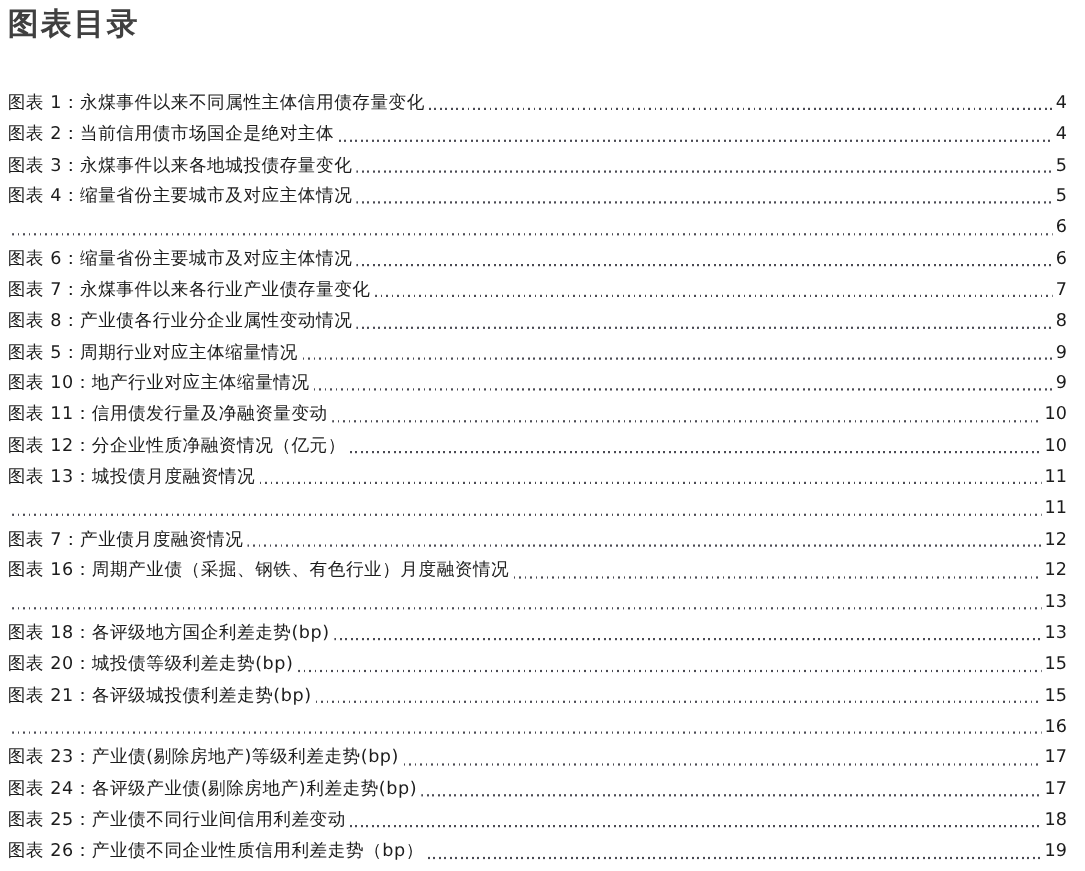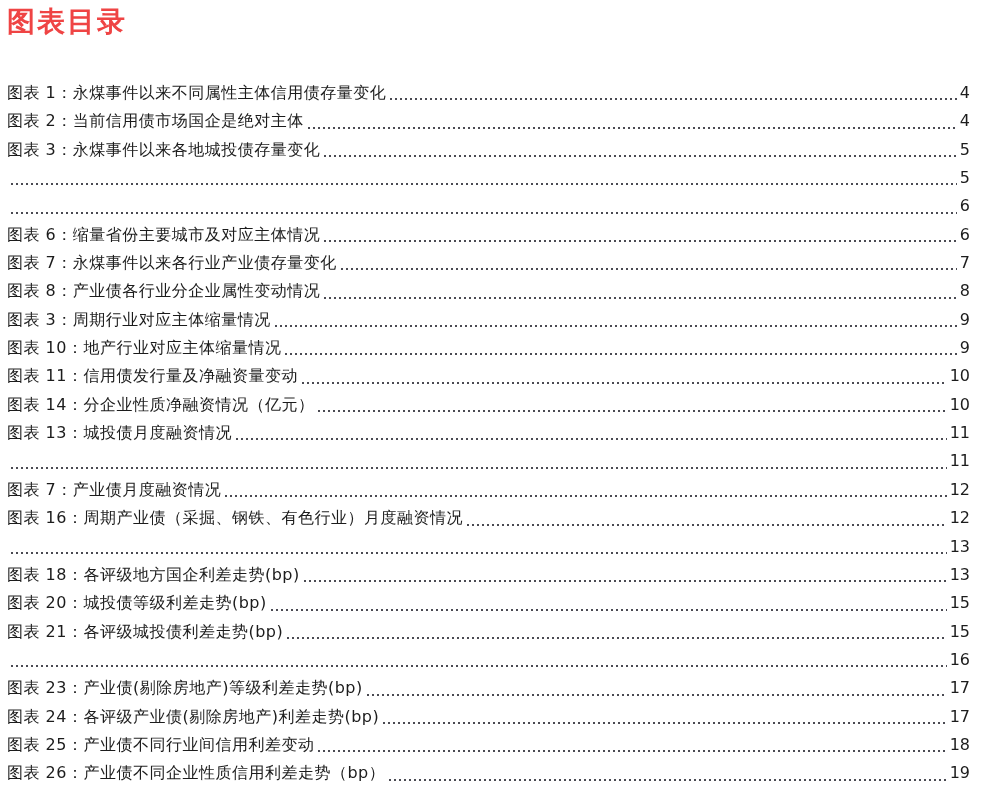--- a/index.html
+++ b/index.html
@@ -18,21 +18,21 @@
     width: 986px;
     height: 792px;
     padding: 5px 16px 0 7px;
     background: #ffffff;
   }
   .page-title {
     margin: 0 0 11px 0;
     font-size: 28px;
     line-height: 34px;
     font-weight: bold;
-    color: #ef4444;
+    color: #404040;
     letter-spacing: 2px;
     font-family: "DejaVu Serif", "Liberation Serif", serif;
   }
   .toc-list {
     width: 100%;
     margin-top: 40px;
   }
   .toc-entry {
     display: flex;
     align-items: stretch;
@@ -82,20 +82,21 @@
     <span class="toc-entry-page">4</span>
   </div>
 
   <div class="toc-entry">
     <span class="toc-entry-label">图表 3：永煤事件以来各地城投债存量变化</span>
     <span class="dot-leader"></span>
     <span class="toc-entry-page">5</span>
   </div>
 
   <div class="toc-entry">
+    <span class="toc-entry-label">图表 4：缩量省份主要城市及对应主体情况</span>
     <span class="dot-leader"></span>
     <span class="toc-entry-page">5</span>
   </div>
 
   <div class="toc-entry">
     <span class="dot-leader"></span>
     <span class="toc-entry-page">6</span>
   </div>
 
   <div class="toc-entry">
@@ -110,39 +111,39 @@
     <span class="toc-entry-page">7</span>
   </div>
 
   <div class="toc-entry">
     <span class="toc-entry-label">图表 8：产业债各行业分企业属性变动情况</span>
     <span class="dot-leader"></span>
     <span class="toc-entry-page">8</span>
   </div>
 
   <div class="toc-entry">
-    <span class="toc-entry-label">图表 3：周期行业对应主体缩量情况</span>
+    <span class="toc-entry-label">图表 5：周期行业对应主体缩量情况</span>
     <span class="dot-leader"></span>
     <span class="toc-entry-page">9</span>
   </div>
 
   <div class="toc-entry">
     <span class="toc-entry-label">图表 10：地产行业对应主体缩量情况</span>
     <span class="dot-leader"></span>
     <span class="toc-entry-page">9</span>
   </div>
 
   <div class="toc-entry">
     <span class="toc-entry-label">图表 11：信用债发行量及净融资量变动</span>
     <span class="dot-leader"></span>
     <span class="toc-entry-page">10</span>
   </div>
 
   <div class="toc-entry">
-    <span class="toc-entry-label">图表 14：分企业性质净融资情况（亿元）</span>
+    <span class="toc-entry-label">图表 12：分企业性质净融资情况（亿元）</span>
     <span class="dot-leader"></span>
     <span class="toc-entry-page">10</span>
   </div>
 
   <div class="toc-entry">
     <span class="toc-entry-label">图表 13：城投债月度融资情况</span>
     <span class="dot-leader"></span>
     <span class="toc-entry-page">11</span>
   </div>
 

